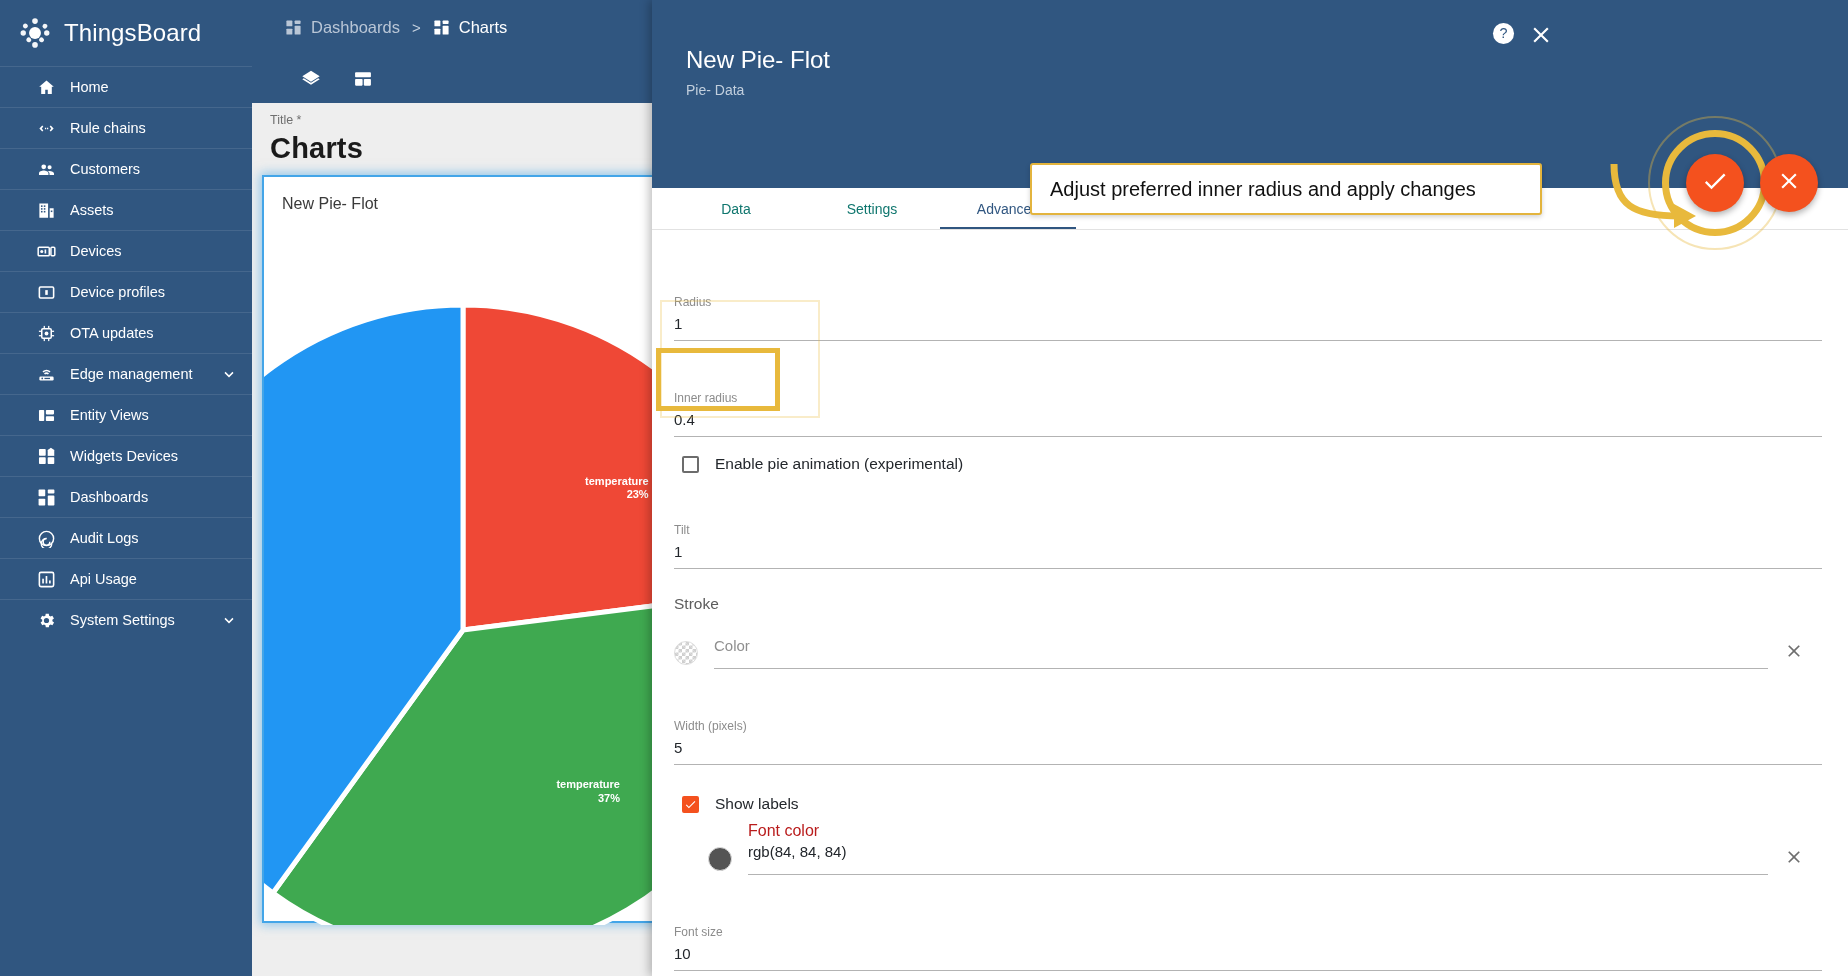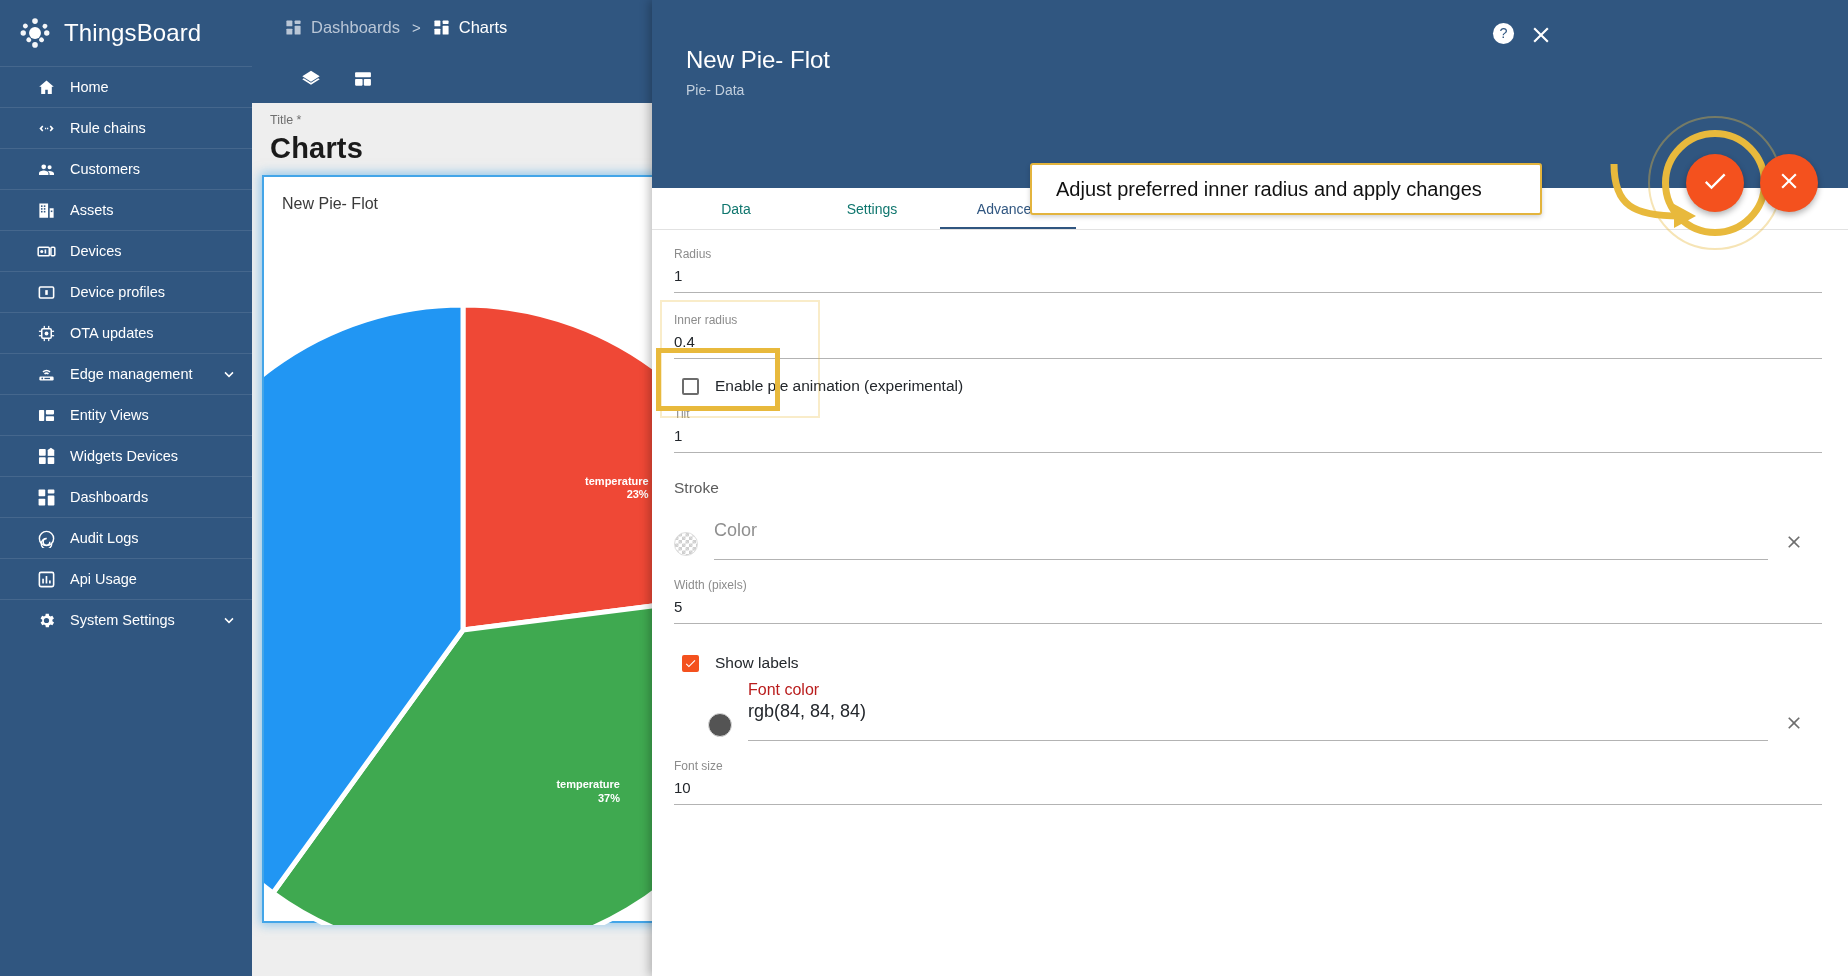--- a/index.html
+++ b/index.html
@@ -137,21 +137,21 @@
   }
   .cfg-tab.selected { color: #305680; }
   .cfg-tab.selected::after {
     content: ""; position: absolute; left: 0; right: 0; bottom: 0;
     height: 2.5px; background: #305680;
   }
 
   
   #cfg-body { position: absolute; left: 0; top: 231px; width: 100%; bottom: 0; padding: 14px 26px 0 22px; overflow: hidden; }
   .field { position: relative; margin-bottom: 5px; }
-  .field .flabel { font-size: 12px; color: #8c8c8c; line-height: 18px; }
+  .field .flabel { font-size: 12px; color: #8c8c8c; line-height: 18px; margin-top: 48px; }
   .field .fvalue {
     font-size: 15px; color: #22262b; line-height: 26px;
     border-bottom: 1px solid #b3b3b3; padding-bottom: 3px;
   }
   .chkrow { display: flex; align-items: center; gap: 16px; margin: 18px 0 10px 8px; }
   .chkbox {
     width: 17px; height: 17px; border: 2px solid #6c6c6c; border-radius: 2px;
     flex: none; cursor: pointer; background: #fff;
   }
   .chkbox.checked {
@@ -165,32 +165,32 @@
   .swatch { width: 24px; height: 24px; border-radius: 50%; flex: none; margin-bottom: 4px; border: 1px solid #ddd;}
   .swatch.transparent {
     background-image:
       linear-gradient(45deg, #cfcfcf 25%, transparent 25%, transparent 75%, #cfcfcf 75%),
       linear-gradient(45deg, #cfcfcf 25%, transparent 25%, transparent 75%, #cfcfcf 75%);
     background-size: 7px 7px; background-position: 0 0, 3.5px 3.5px; background-color: #fff;
   }
   .colorfield { flex: 1; }
   .colorfield .flabel { font-size: 16px; color: #b91c1c; line-height: 16px; }
   .colorfield .fvalue {
-    font-size: 18px; color: #22262b; line-height: 26px;
-    border-bottom: 1px solid #b3b3b3; padding-bottom: 16px;
+    font-size: 15px; color: #22262b; line-height: 26px;
+    border-bottom: 1px solid #b3b3b3; padding-bottom: 9px;
   }
   .colorfield .fvalue.placeholder { color: #8f8f8f; }
   .clear-x { width: 26px; height: 26px; cursor: pointer; flex: none; margin-bottom: 2px; margin-right: 12px;}
   .clear-x svg { fill: #6e6e6e; }
 
   
   #tooltip-callout {
     position: absolute; left: 1030px; top: 163px; width: 512px; height: 52px;
     background: #ffffff; border: 2px solid #e3b43d; border-radius: 3px;
-    display: flex; align-items: center; padding-left: 24px;
+    display: flex; align-items: center; padding-left: 18px;
     font-size: 20px; color: #111; z-index: 40;
     box-shadow: 0 2px 5px rgba(0,0,0,.18);
   }
   #arrow-curve { position: absolute; left: 1608px; top: 160px; width: 110px; height: 80px; z-index: 41; }
   #ring-outer {
     position: absolute; left: 1662px; top: 130px; width: 106px; height: 106px;
     border-radius: 50%; border: 7px solid #e8b93c; z-index: 41;
   }
   #ring-halo {
     position: absolute; left: 1648px; top: 116px; width: 134px; height: 134px;

